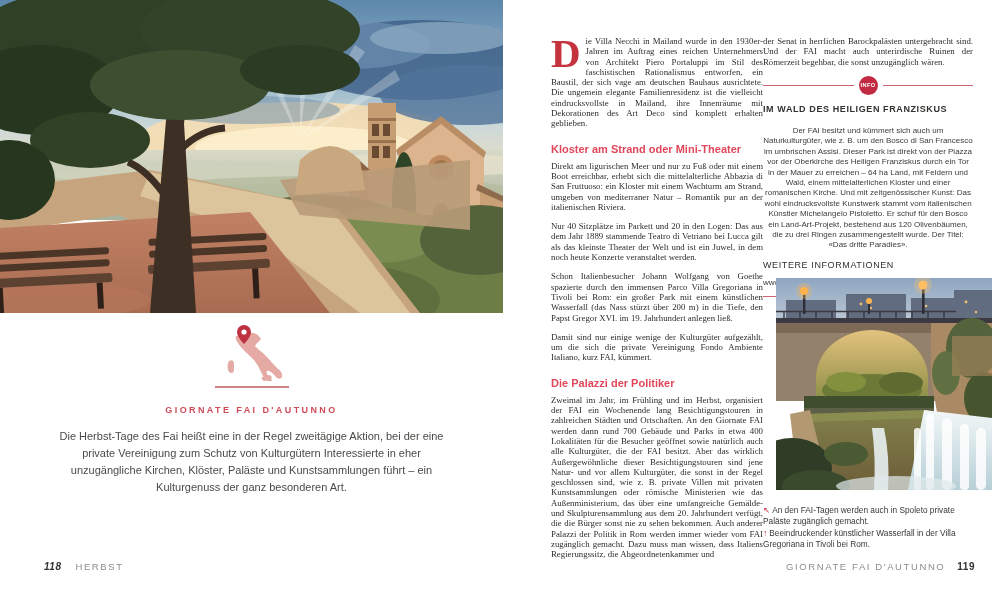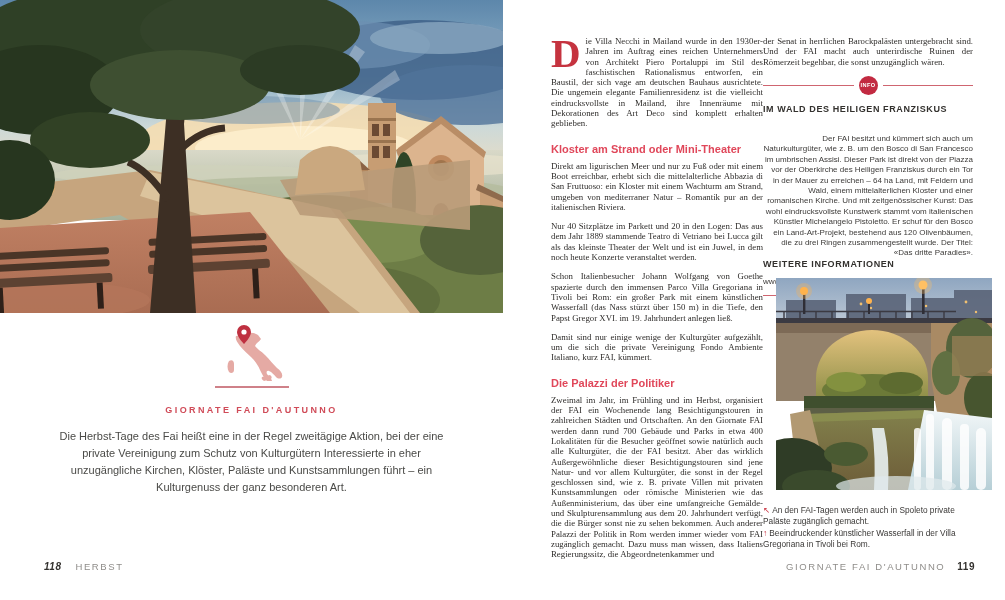--- a/index.html
+++ b/index.html
@@ -32,22 +32,22 @@
   .dropcap{float:left;font-family:"Liberation Serif",serif;font-weight:700;color:#c5333f;
            font-size:41px;line-height:30px;padding:2px 5px 0 0;}
 
   
   .info-rule-row{display:flex;align-items:center;margin-top:9px;}
   .info-rule-row .line{flex:1;height:1px;background:#cf6570;}
   .info-badge{width:19px;height:19px;border-radius:50%;background:#c22a41;color:#fff;
               font-size:5.6px;font-weight:700;letter-spacing:.4px;display:flex;
               align-items:center;justify-content:center;margin:0 5px;}
   .info-head{margin-top:9px;font-size:9px;font-weight:700;letter-spacing:.6px;color:#33312e;}
-  .info-body{margin-top:20px;font-size:8px;line-height:10.4px;color:#3c3a38;text-align:right;}
-  .more-head{font-size:9px;font-weight:700;letter-spacing:.6px;color:#33312e;}
+  .info-body{margin-top:12px;font-size:8px;line-height:10.4px;color:#3c3a38;text-align:center;}
+  .more-head{margin-top:9px;font-size:9px;font-weight:400;letter-spacing:.6px;color:#33312e;}
   .more-link{margin-top:8px;font-size:8px;color:#3c3a38;}
   .info-bottom-rule{margin-top:9px;height:1px;background:#cf6570;}
 
   
   .photo-right{position:absolute;left:776px;top:278px;width:216px;height:212px;overflow:hidden;}
   .photo-right svg{display:block;width:100%;height:100%;}
   .captions{position:absolute;left:763px;top:505px;width:218px;font-size:8.3px;
             line-height:11px;color:#3a3836;font-weight:500;}
   .cap{margin:0 0 1px 0;}
   .cap .arrow{color:#c8303f;margin-right:2px;font-size:8.5px;}
@@ -185,21 +185,21 @@
 
   <div class="footer-left">
     <b>118</b><span>HERBST</span>
   </div>
 
   <div class="col1">
     <p class="bodytext"><span class="dropcap">D</span><span>ie Villa Necchi in Mailand wurde in den 1930er-Jahren im Auftrag eines reichen Unternehmers von Architekt Piero Portaluppi im Stil des faschistischen Rationalismus entworfen, ein Baustil, der sich vage am deutschen Bauhaus ausrichtete. Die ungemein elegante Familienresidenz ist die vielleicht eindrucksvollste in Mailand, ihre Innenräume mit Dekorationen des Art Deco sind komplett erhalten geblieben.</span></p>
     <div class="subhead">Kloster am Strand oder Mini-Theater</div>
     <p class="bodytext">Direkt am ligurischen Meer und nur zu Fuß oder mit einem Boot erreichbar, erhebt sich die mittelalterliche Abbazia di San Fruttuoso: ein Kloster mit einem Wachturm am Strand, umgeben von mediterraner Natur – Romantik pur an der italienischen Riviera.</p>
     <p class="bodytext">Nur 40 Sitzplätze im Parkett und 20 in den Logen: Das aus dem Jahr 1889 stammende Teatro di Vetriano bei Lucca gilt als das kleinste Theater der Welt und ist ein Juwel, in dem noch heute Konzerte veranstaltet werden.</p>
-    <p class="bodytext">Schon Italienbesucher Johann Wolfgang von Goethe spazierte durch den immensen Parco Villa Gregoriana in Tivoli bei Rom: ein großer Park mit einem künstlichen Wasserfall (das Nass stürzt über 150 m) in die Tiefe, den Papst Gregor XVI. im 19. Jahrhundert anlegen ließ.</p>
+    <p class="bodytext">Schon Italienbesucher Johann Wolfgang von Goethe spazierte durch den immensen Parco Villa Gregoriana in Tivoli bei Rom: ein großer Park mit einem künstlichen Wasserfall (das Nass stürzt über 200 m) in die Tiefe, den Papst Gregor XVI. im 19. Jahrhundert anlegen ließ.</p>
     <p class="bodytext">Damit sind nur einige wenige der Kulturgüter aufgezählt, um die sich die private Vereinigung Fondo Ambiente Italiano, kurz FAI, kümmert.</p>
     <div class="subhead">Die Palazzi der Politiker</div>
     <p class="bodytext">Zweimal im Jahr, im Frühling und im Herbst, organisiert der FAI ein Wochenende lang Besichtigungstouren in zahlreichen Städten und Ortschaften. An den Giornate FAI werden dann rund 700 Gebäude und Parks in etwa 400 Lokalitäten für die Besucher geöffnet sowie natürlich auch alle Kulturgüter, die der FAI besitzt. Aber das wirklich Außergewöhnliche dieser Besichtigungstouren sind jene Natur- und vor allem Kulturgüter, die sonst in der Regel geschlossen sind, wie z. B. private Villen mit privaten Kunstsammlungen oder römische Ministerien wie das Außenministerium, das über eine umfangreiche Gemälde- und Skulpturensammlung aus dem 20. Jahrhundert verfügt, die die Bürger sonst nie zu sehen bekommen. Auch anderer Palazzi der Politik in Rom werden immer wieder vom FAI zugänglich gemacht. Dazu muss man wissen, dass Italiens Regierungssitz, die Abgeordnetenkammer und</p>
   </div>
 
   <div class="col2">
     <p class="bodytext">der Senat in herrlichen Barockpalästen untergebracht sind. Und der FAI macht auch unterirdische Ruinen der Römerzeit begehbar, die sonst unzugänglich wären.</p>
 
     <div>
       <div class="info-rule-row">

